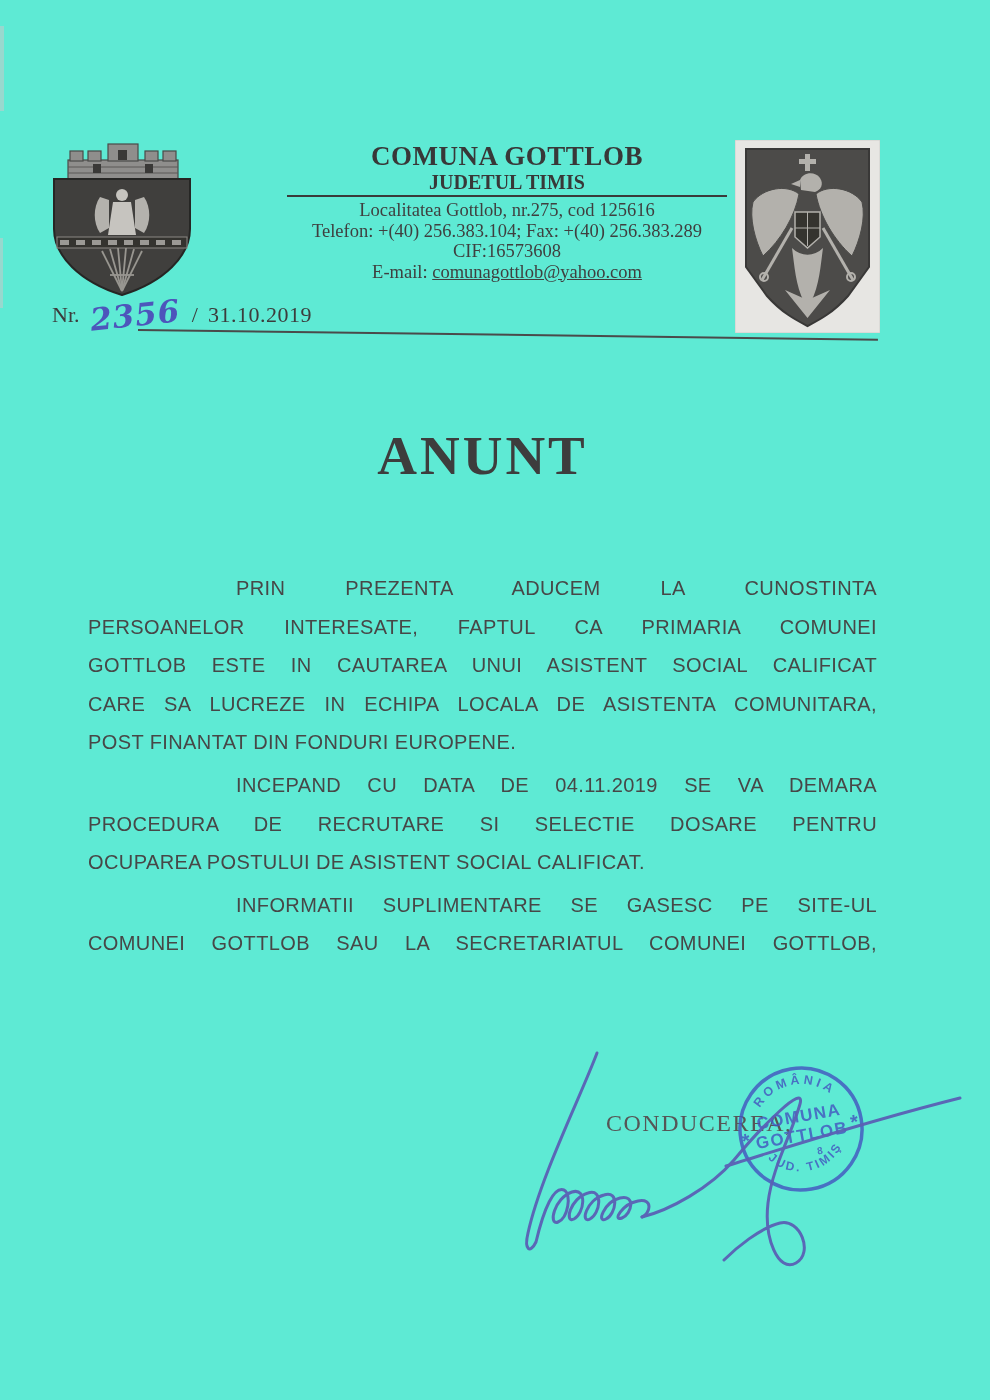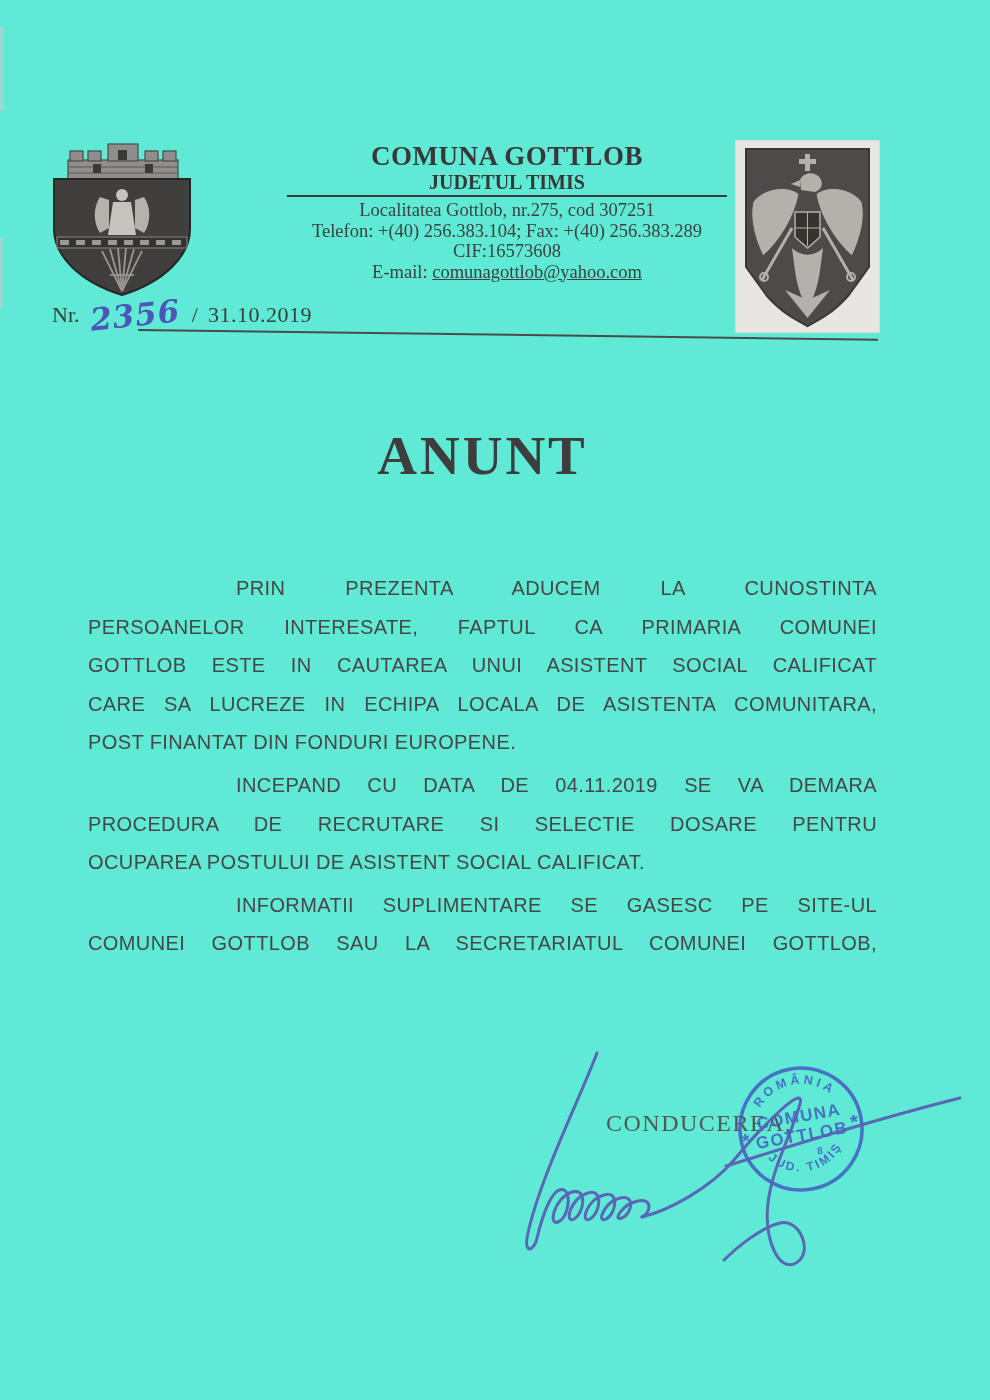--- a/index.html
+++ b/index.html
@@ -136,21 +136,21 @@
 
     <path d="M60,72 H85 V97 L72.5,108 L60,97 Z" fill="#35342f" stroke="#b3b1ac" stroke-width="1.5"></path>
     <line x1="72.5" y1="72" x2="72.5" y2="106" stroke="#b3b1ac" stroke-width="1"></line>
     <line x1="60" y1="88" x2="85" y2="88" stroke="#b3b1ac" stroke-width="1"></line>
   </svg>
 
   <div class="hdr-center">
     <div class="hdr-org">COMUNA GOTTLOB</div>
     <div class="hdr-county">JUDETUL TIMIS</div>
     <hr class="hdr-rule">
-    <div class="hdr-line">Localitatea Gottlob, nr.275, cod 307251</div>
+    <div class="hdr-line">Localitatea Gottlob, nr.275, cod 125616</div>
     <div class="hdr-line">Telefon: +(40) 256.383.104; Fax: +(40) 256.383.289</div>
     <div class="hdr-line">CIF:16573608</div>
     <div class="hdr-line"><span>E-mail: </span><span class="ul">comunagottlob@yahoo.com</span></div>
   </div>
 
   <div class="reg">
     <span class="reg-label">Nr.</span>
     <span class="reg-number">2356</span>
     <span class="reg-sep">/</span>
     <span class="reg-date">31.10.2019</span>

